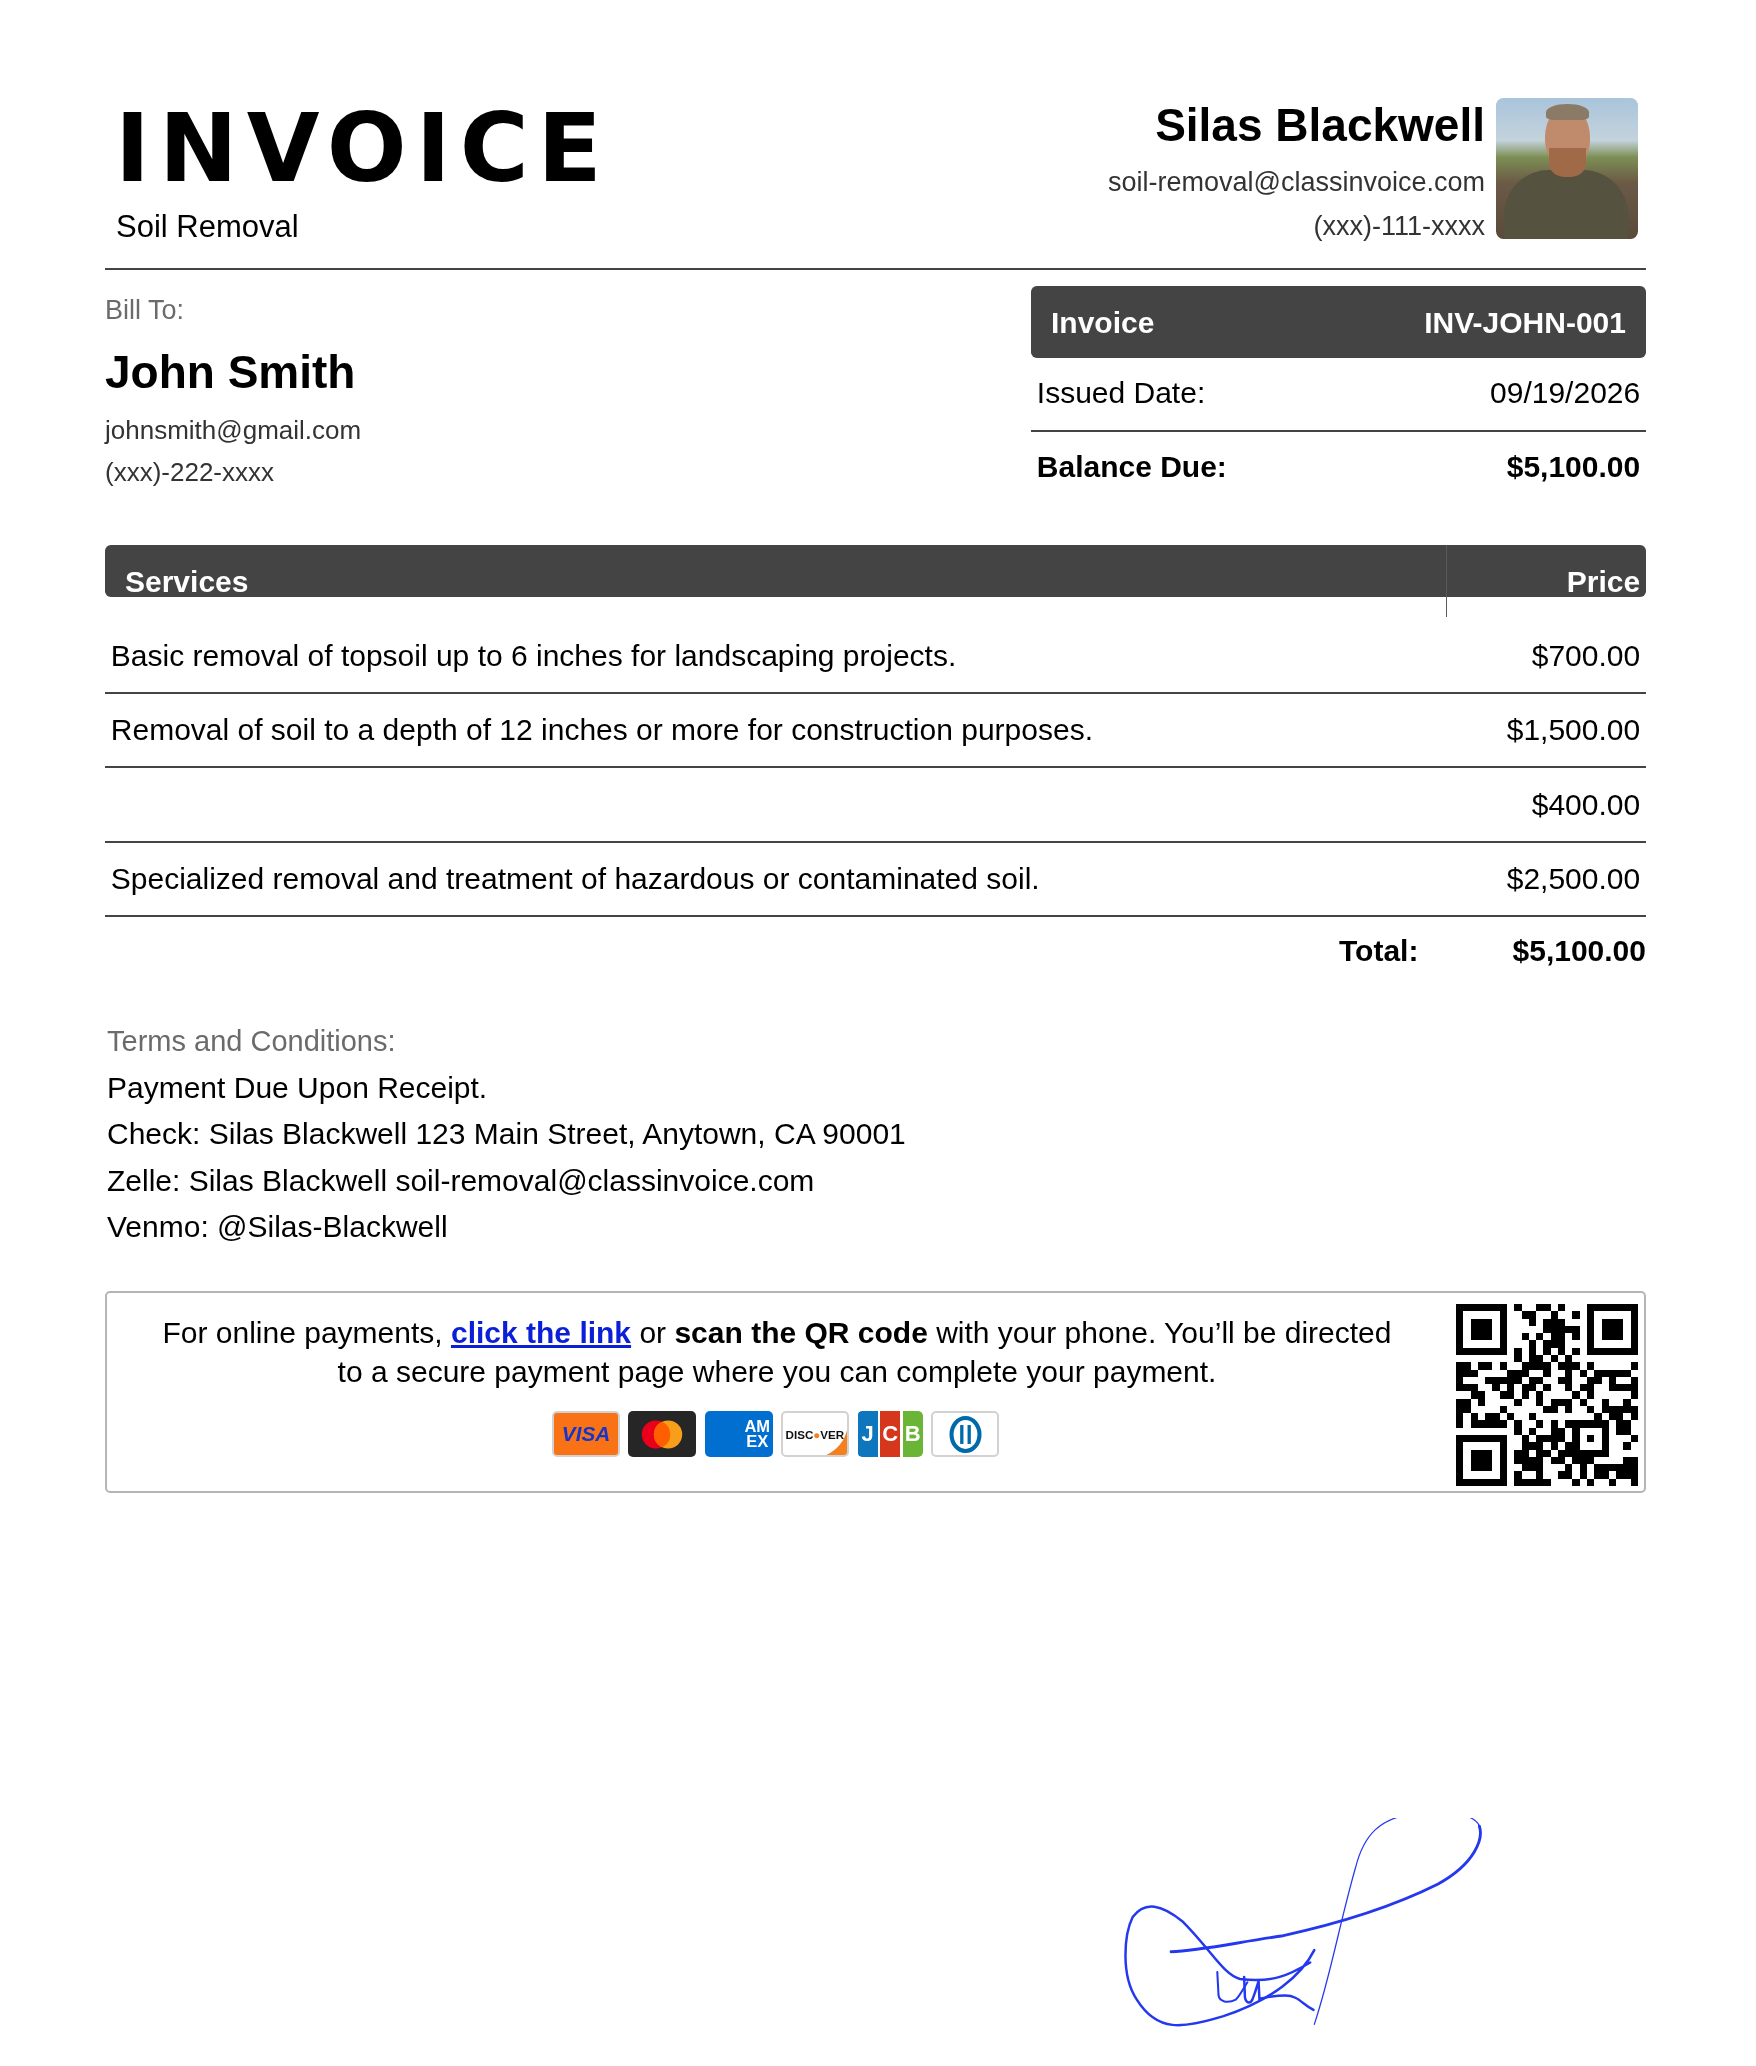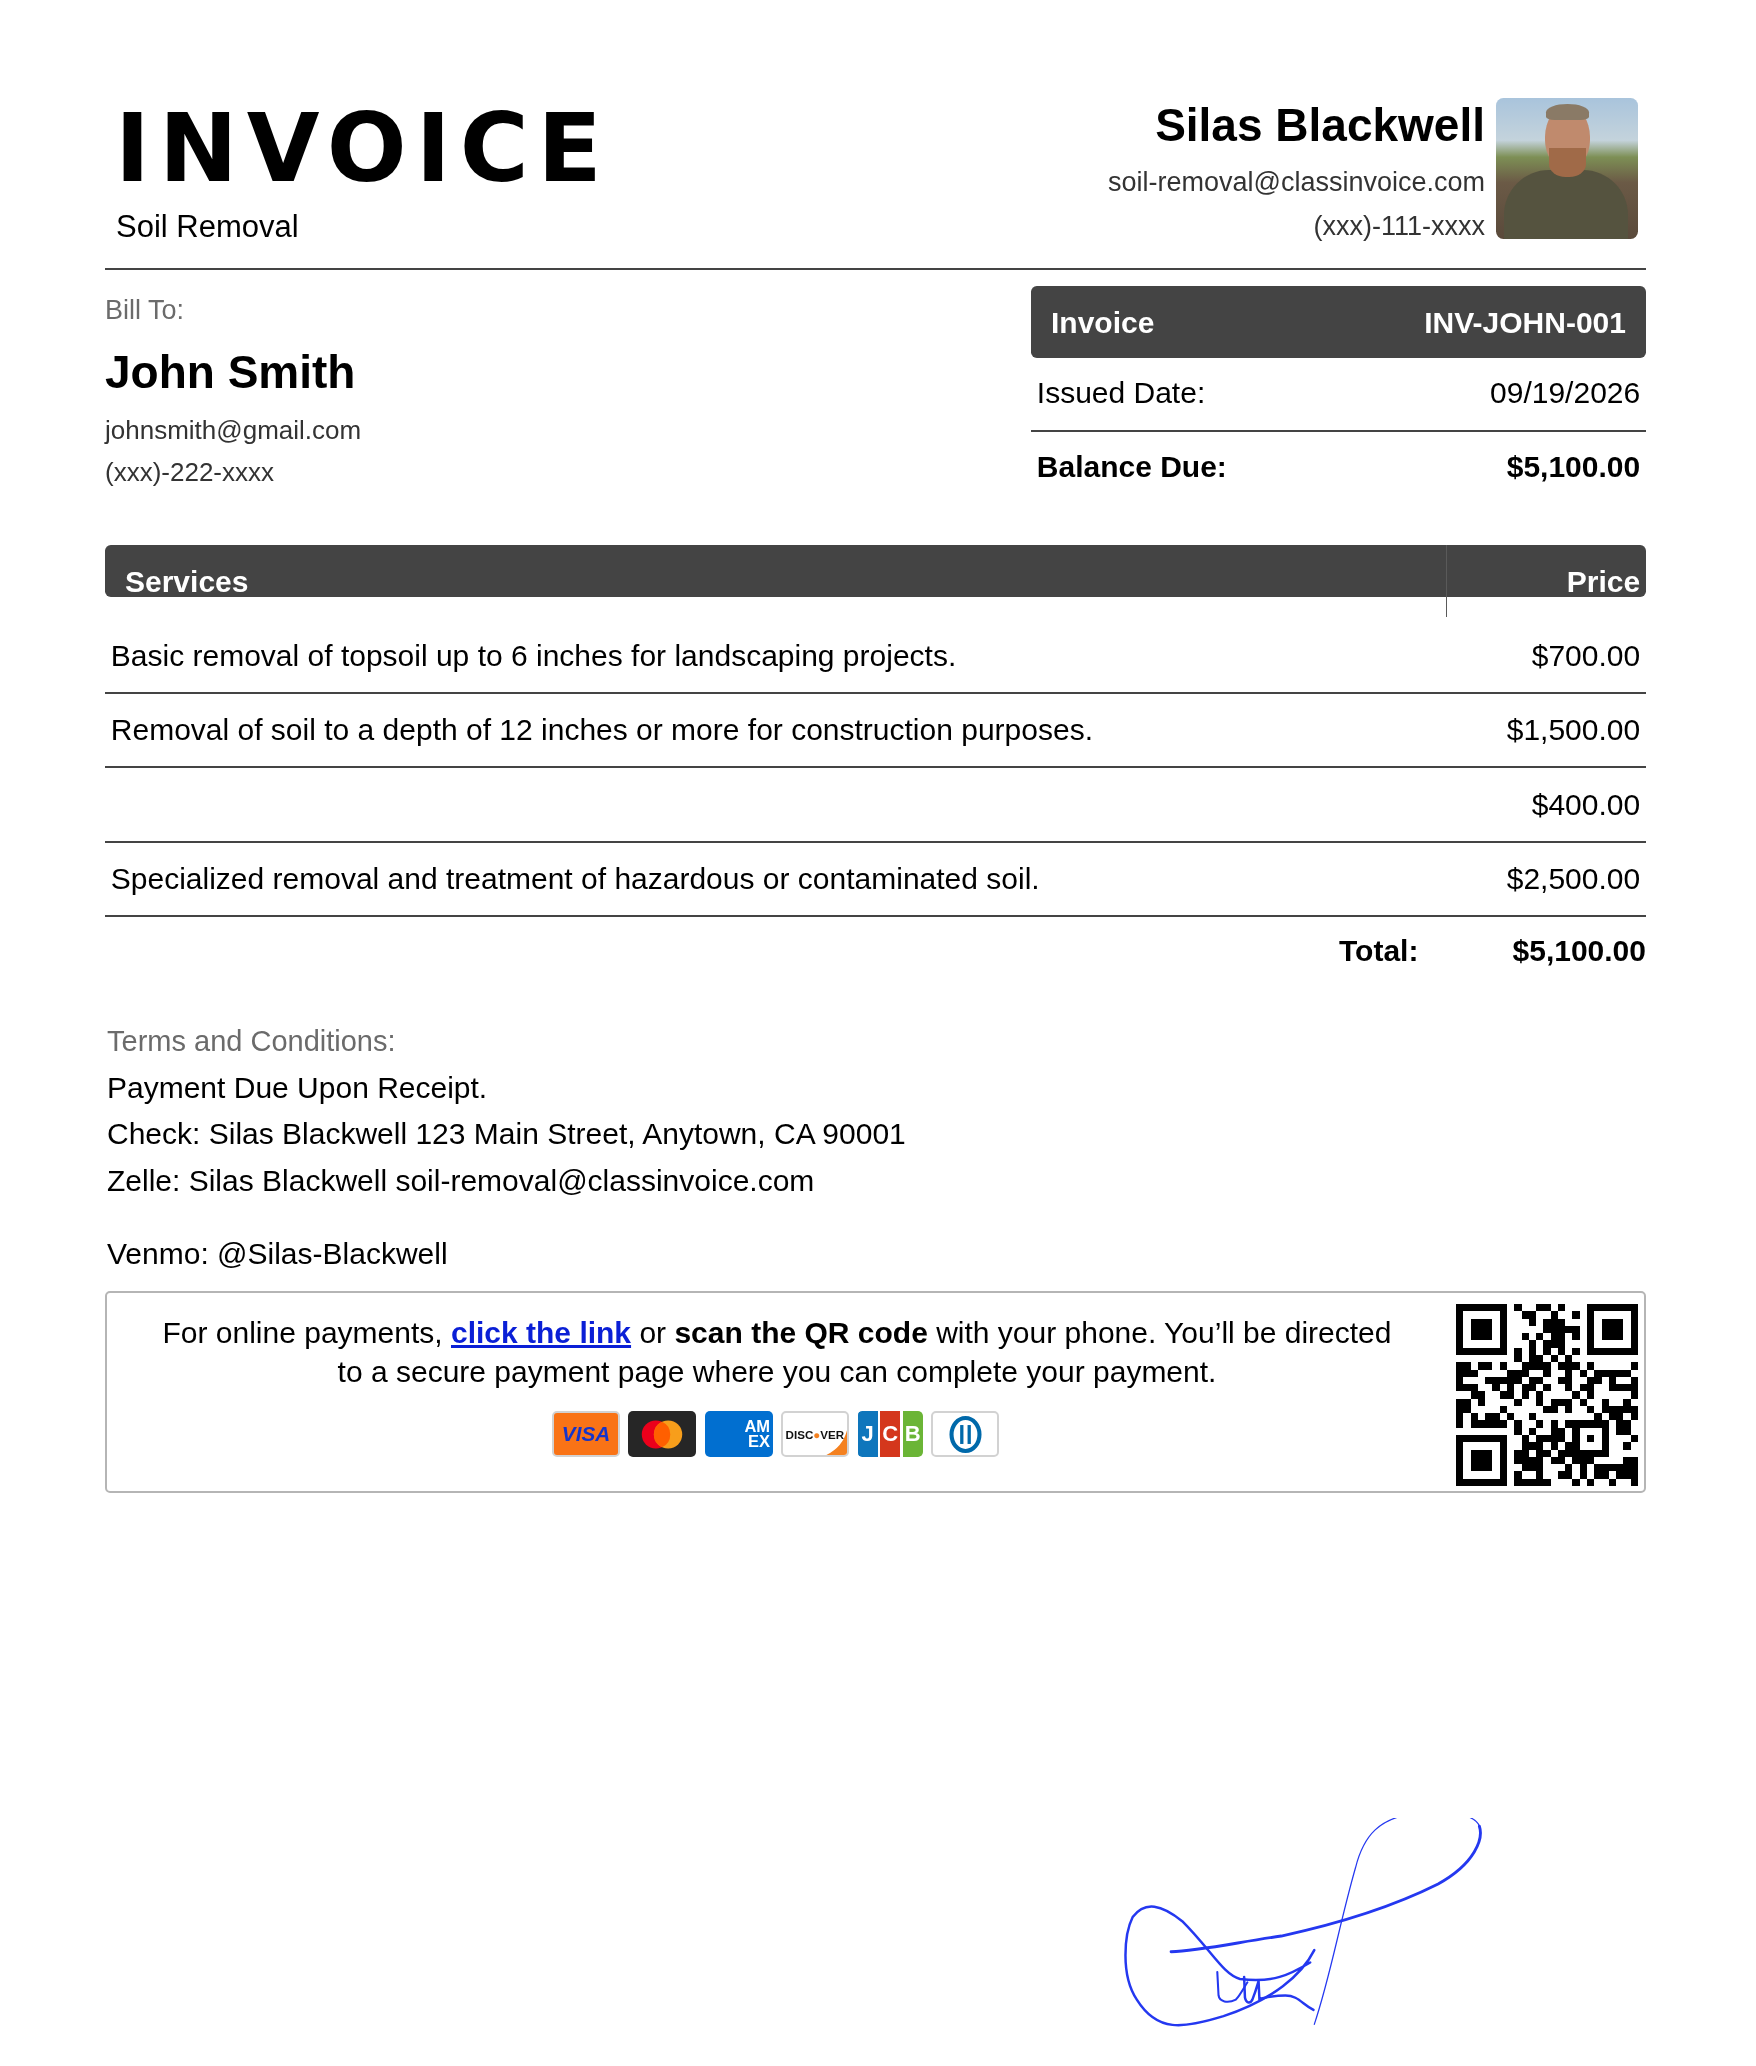--- a/index.html
+++ b/index.html
@@ -119,41 +119,41 @@
   <span class="l">Specialized removal and treatment of hazardous or contaminated soil.</span>
   <span class="r">$2,500.00</span>
 </div>
 <div class="abs total-label">Total:</div>
 <div class="abs total-value">$5,100.00</div>
 
 <div class="abs terms-label">Terms and Conditions:</div>
 <div class="abs terms-line" style="top:1071px;">Payment Due Upon Receipt.</div>
 <div class="abs terms-line" style="top:1117px;">Check: Silas Blackwell 123 Main Street, Anytown, CA 90001</div>
 <div class="abs terms-line" style="top:1164px;">Zelle: Silas Blackwell soil-removal@classinvoice.com</div>
-<div class="abs terms-line" style="top:1210px;margin-top:27px;">Venmo: @Silas-Blackwell</div>
+<div class="abs terms-line" style="top:1210px;">Venmo: @Silas-Blackwell</div>
 
 <div class="abs pay-box"></div>
 <div class="abs pay-text" style="top:1318px;">
   <span>For online payments, </span><a>click the link</a><span> or </span><b>scan the QR code</b><span> with your phone. You’ll be directed</span>
 </div>
 <div class="abs pay-text" style="top:1357px;">to a secure payment page where you can complete your payment.</div>
 
 <div class="abs cards">
   <div class="card" style="border:2.1px solid #d2d2d2; background:#f97316; color:#1434cb; font-style:italic; font-size:20.7px;">
       <span>VISA</span>
     </div>
   <div class="card" style="background:#262626;">
     <svg width="50" height="33" viewBox="0 0 120 80">
         <circle cx="45" cy="40" r="34" fill="#eb001b"></circle>
         <circle cx="75" cy="40" r="34" fill="#f79e1b"></circle>
         <path d="M60 9 A34 34 0 0 1 60 71 A34 34 0 0 1 60 9Z" fill="#ff5f00"></path>
       </svg>
   </div>
   <div class="card" style="background:#016fd0; color:#fff; font-size:16.5px; line-height:0.9; justify-content:flex-end; padding-right:2.5px;">
-      <span style="text-align:right;">AM<br>EX</span>
+      <span style="text-align:center;">AM<br>EX</span>
     </div>
   <div class="card" style="border:2.1px solid #d2d2d2; background:#fff; color:#111; font-size:11.6px;">
     <span>DISC<span style="color:#f48120;">●</span>VER</span>
     <svg style="position:absolute; right:0; bottom:0;" width="33" height="25" viewBox="0 0 80 60">
         <path d="M80 0 L80 60 L30 60 Q70 40 80 0Z" fill="#f48120"></path>
       </svg>
   </div>
   <div class="card" style="width:66px; background:none; gap:2.5px; color:#fff; font-size:22px;">
     <div style="width:20px;height:46px;background:#0e76bc;border-radius:4.1px 0 0 4.1px;display:flex;align-items:center;justify-content:center;">J</div>
     <div style="width:20px;height:46px;background:#d4371c;display:flex;align-items:center;justify-content:center;">C</div>

